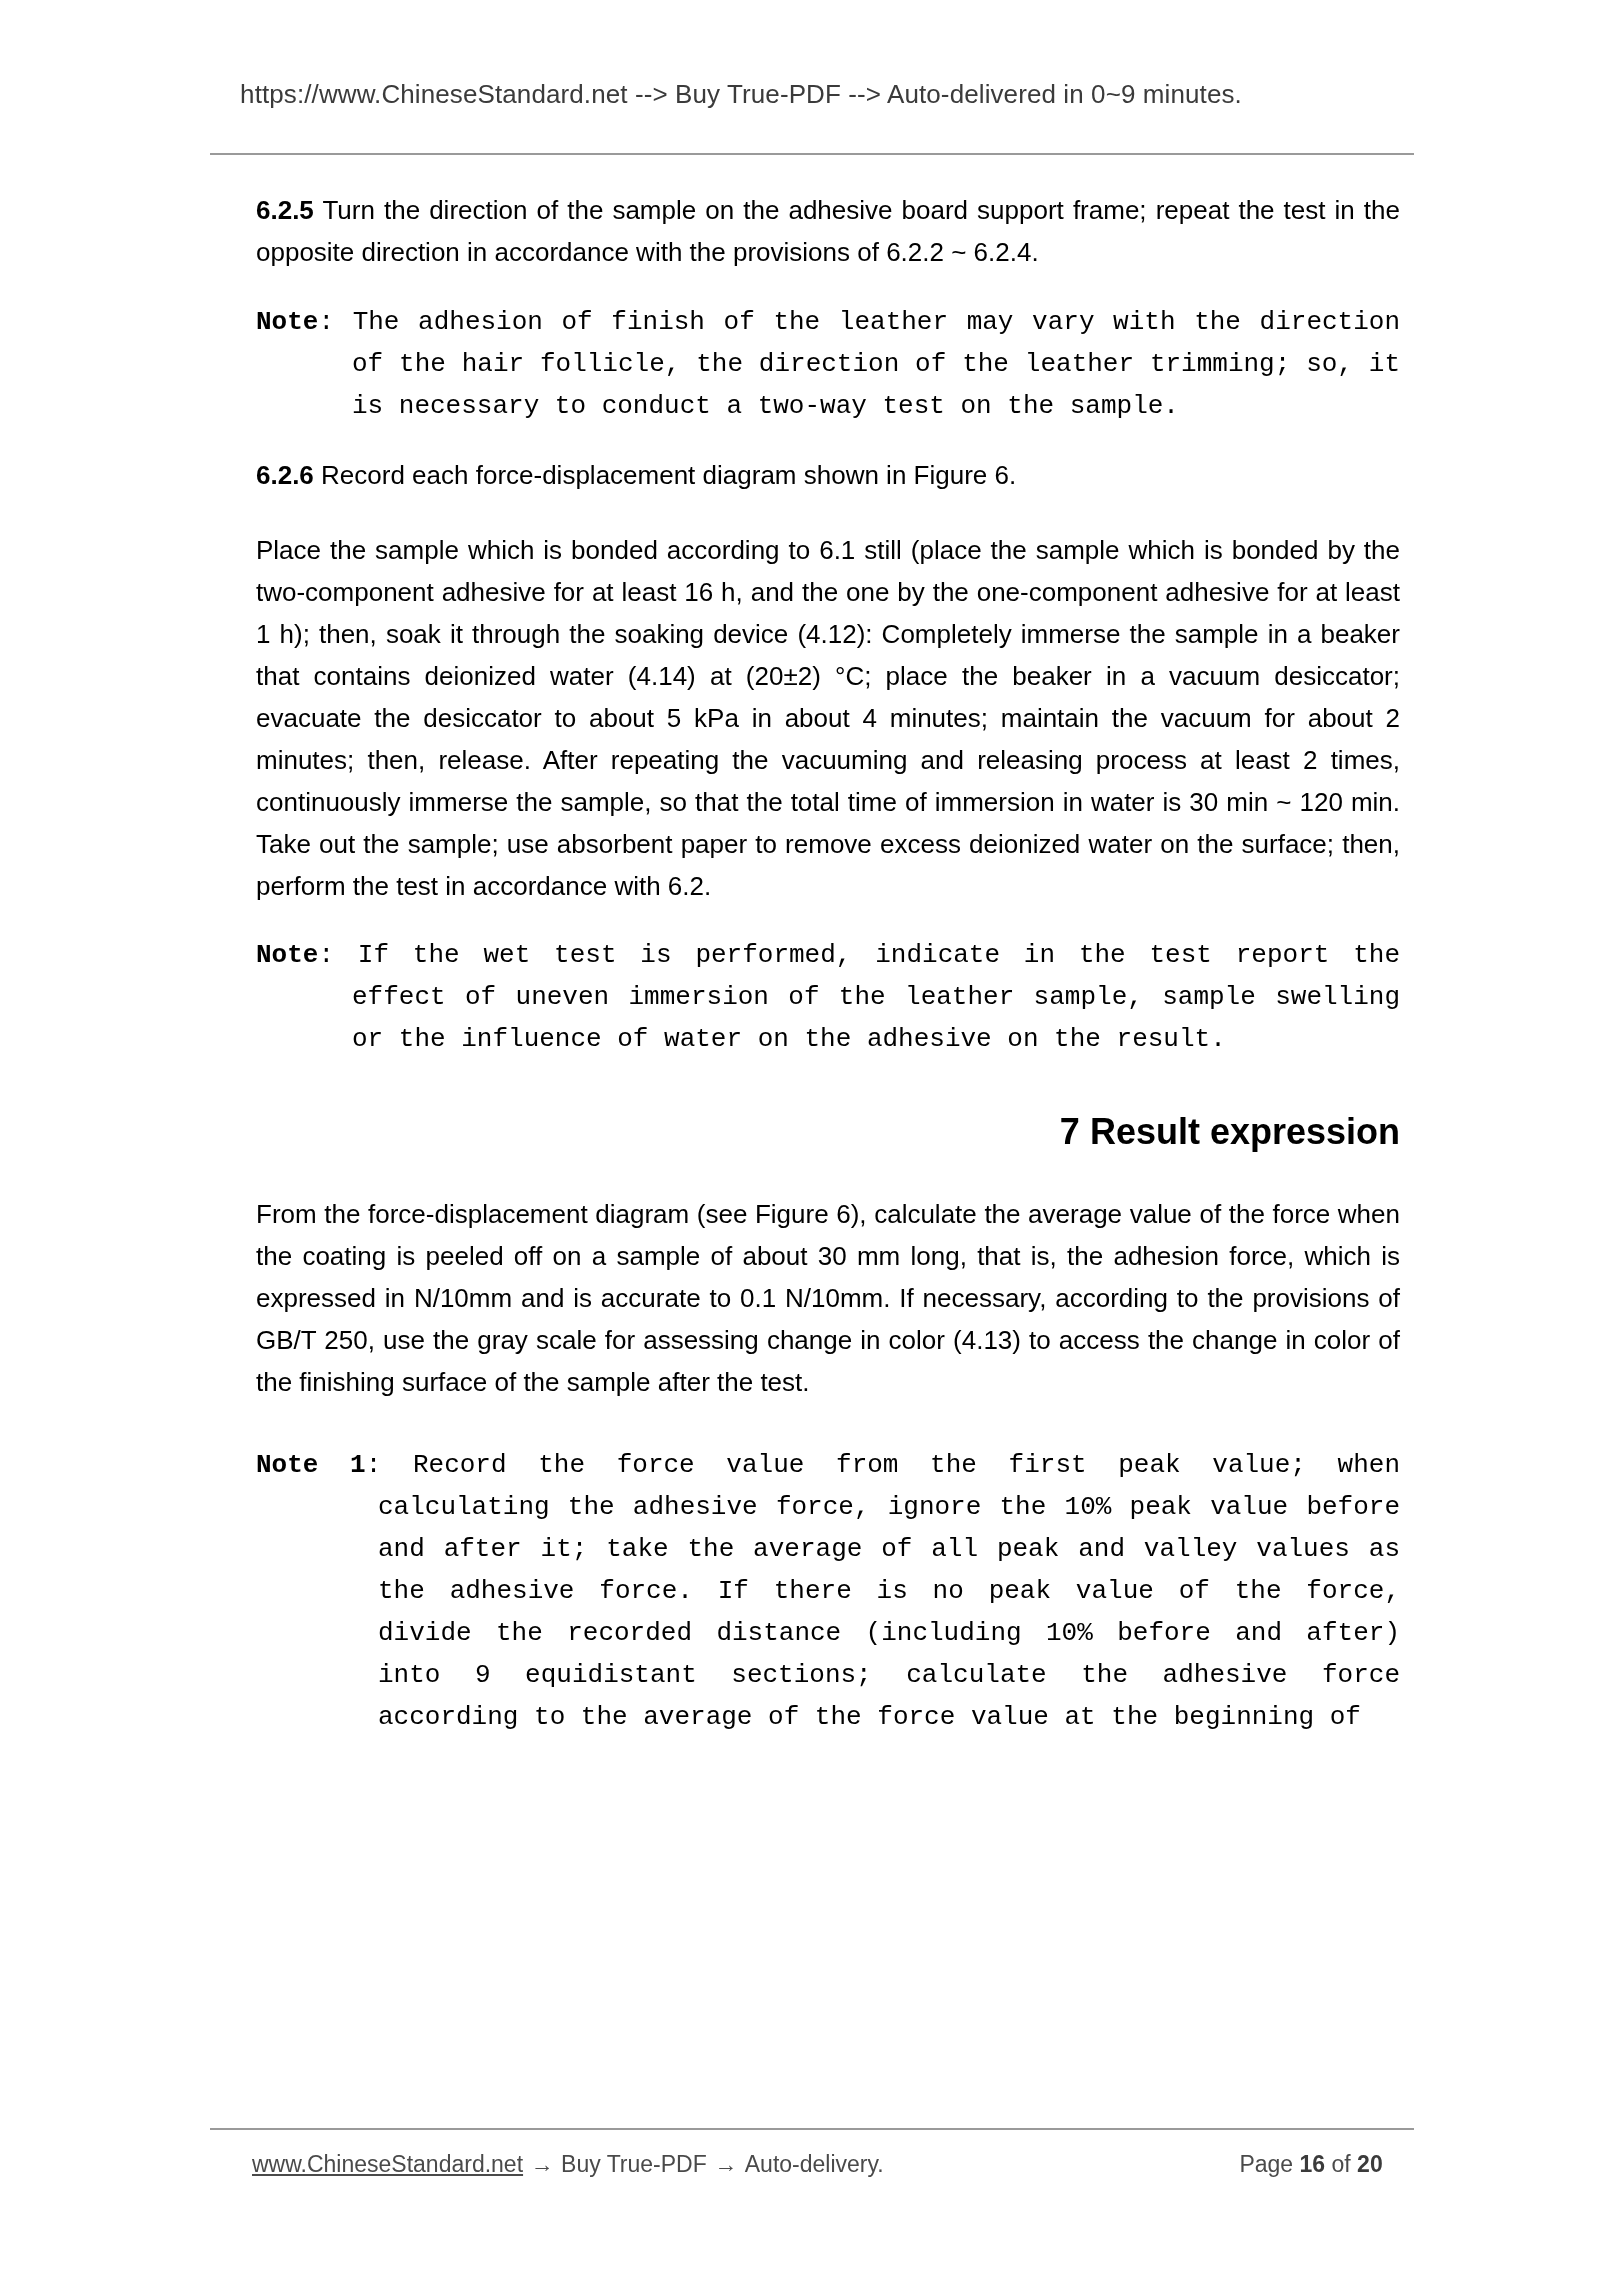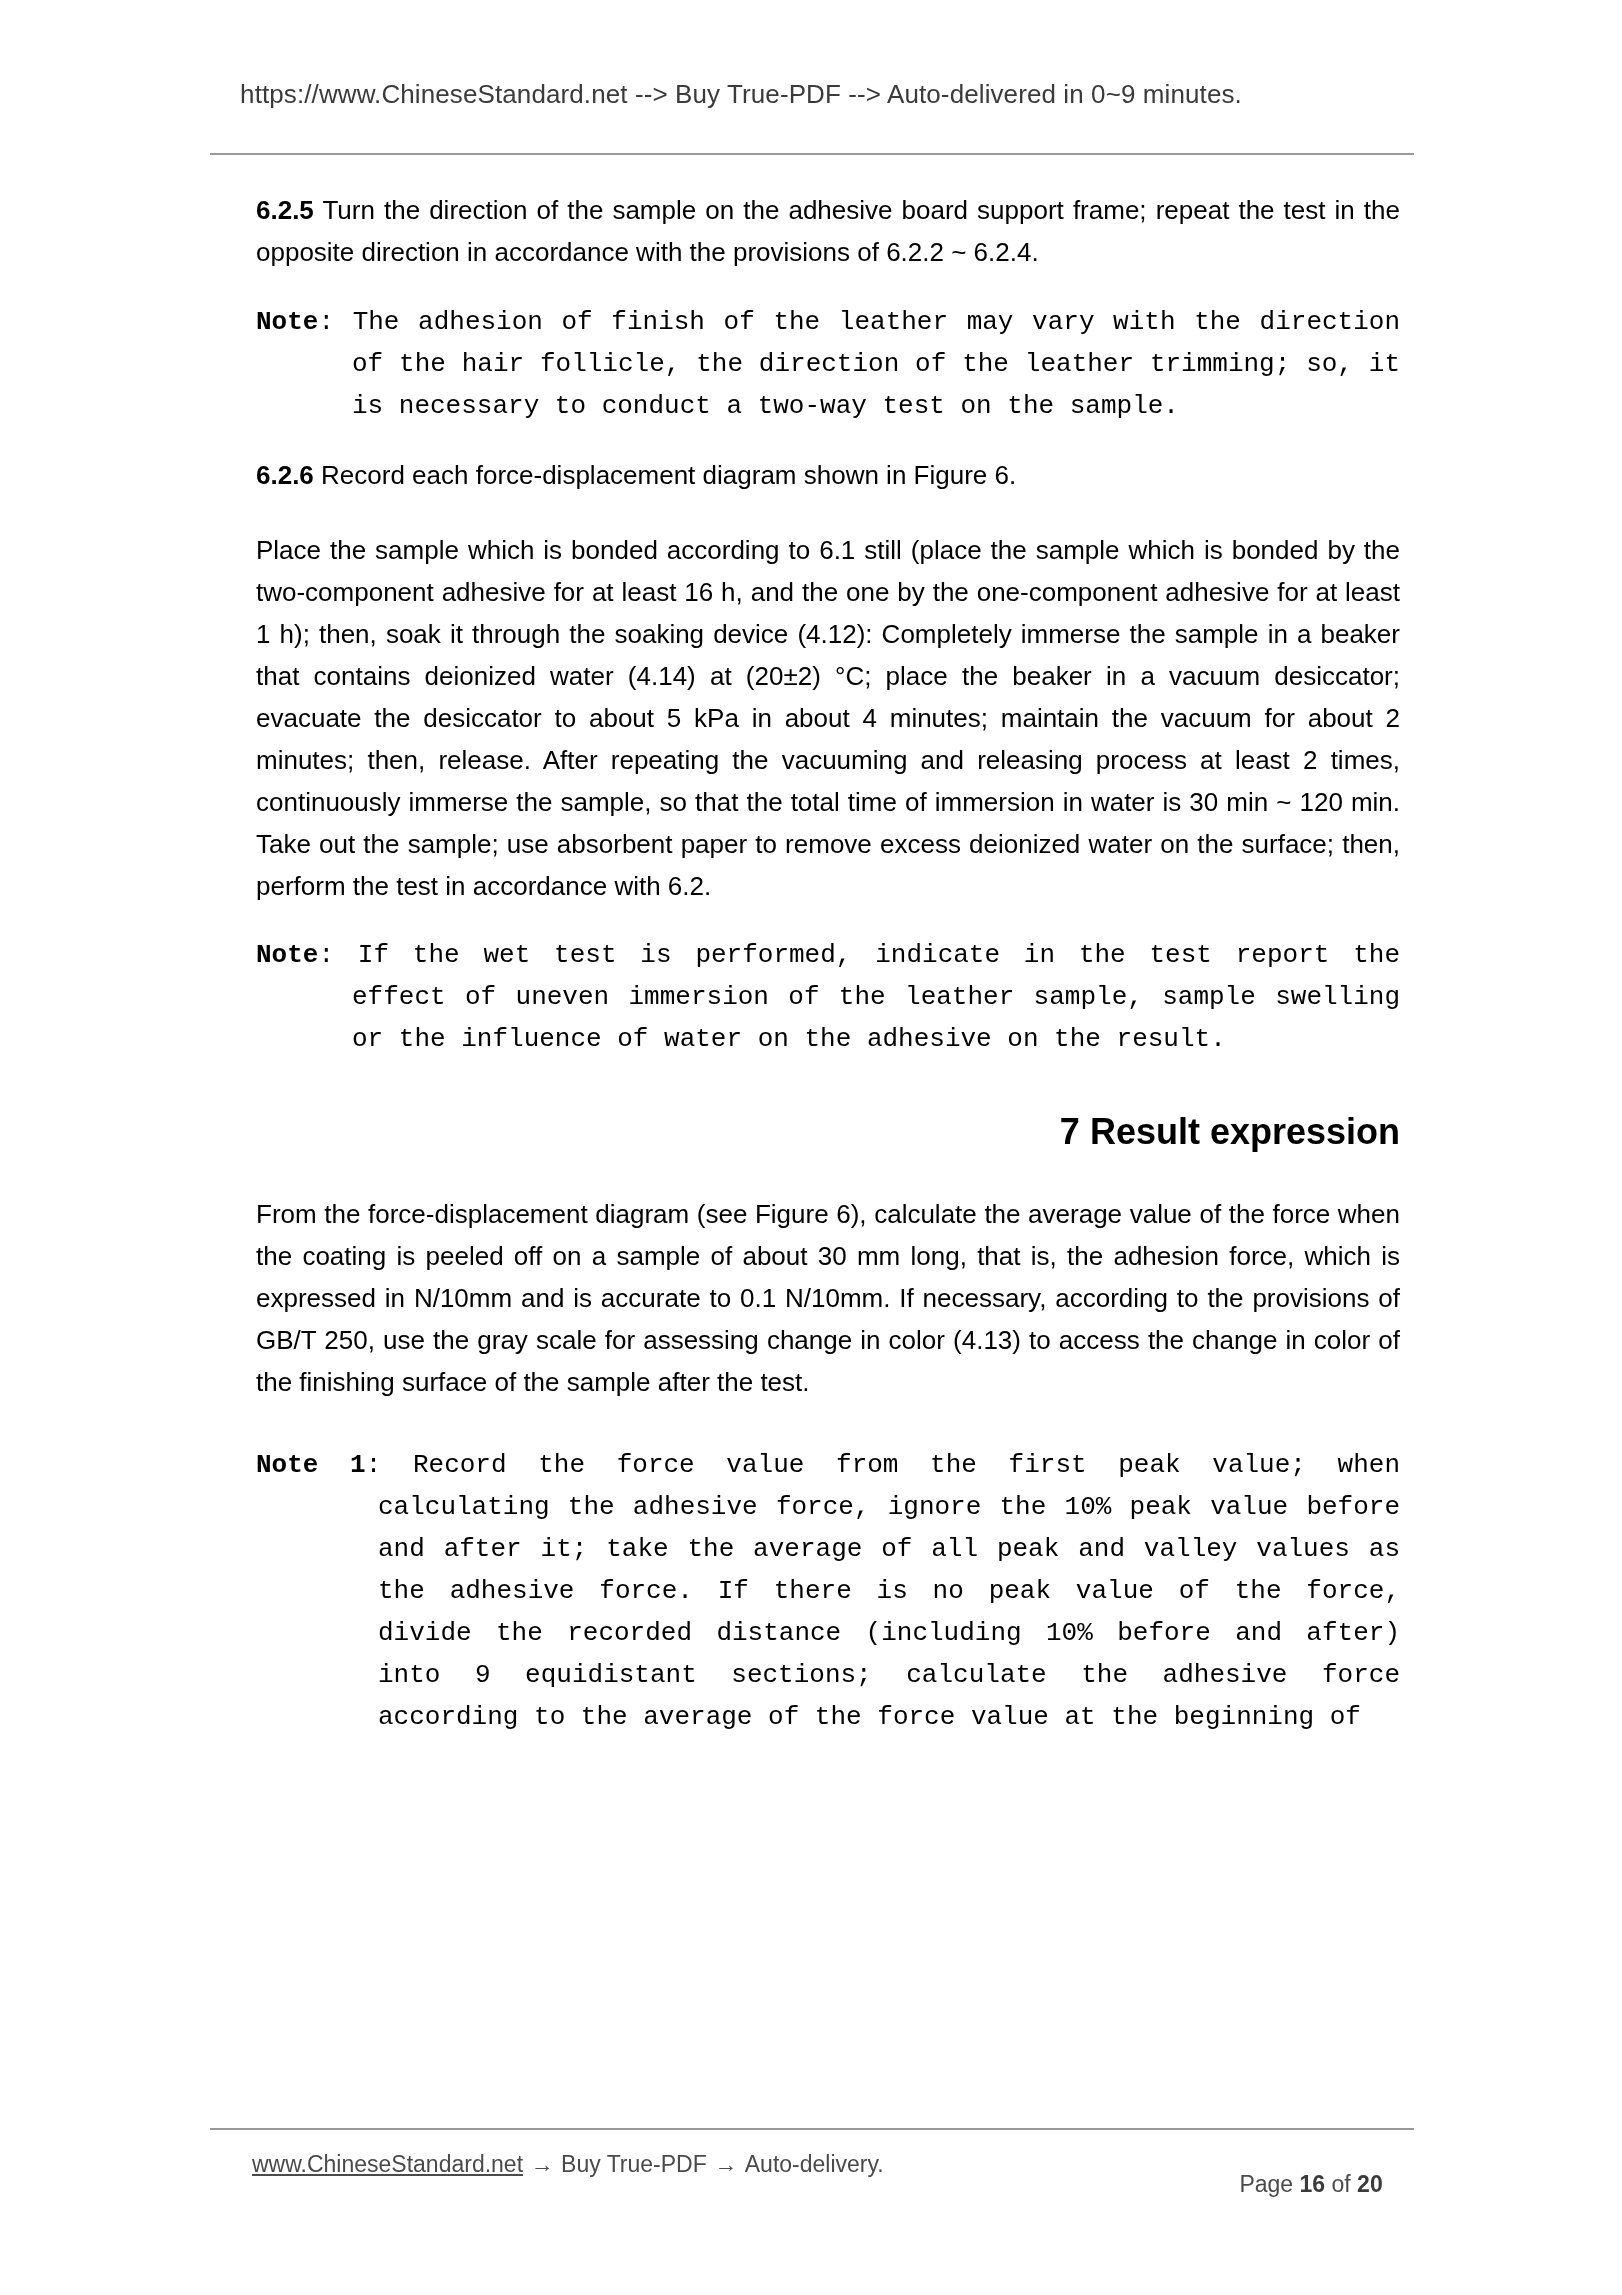--- a/index.html
+++ b/index.html
@@ -138,21 +138,20 @@
   .footer-arrow {
     font-size: 23px;
     padding: 0 7.5px;
     color: #4a4a4a;
   }
   .footer-right {
     margin-left: auto;
     margin-right: 13.3px;
     white-space: pre;
     color: #4a4a4a;
-    margin-top: 20px;
   }
   .footer-right b {
     font-weight: bold;
     color: #3b3b3b;
   }
 </style>
 </head>
 <body>
 
 <div class="page">

